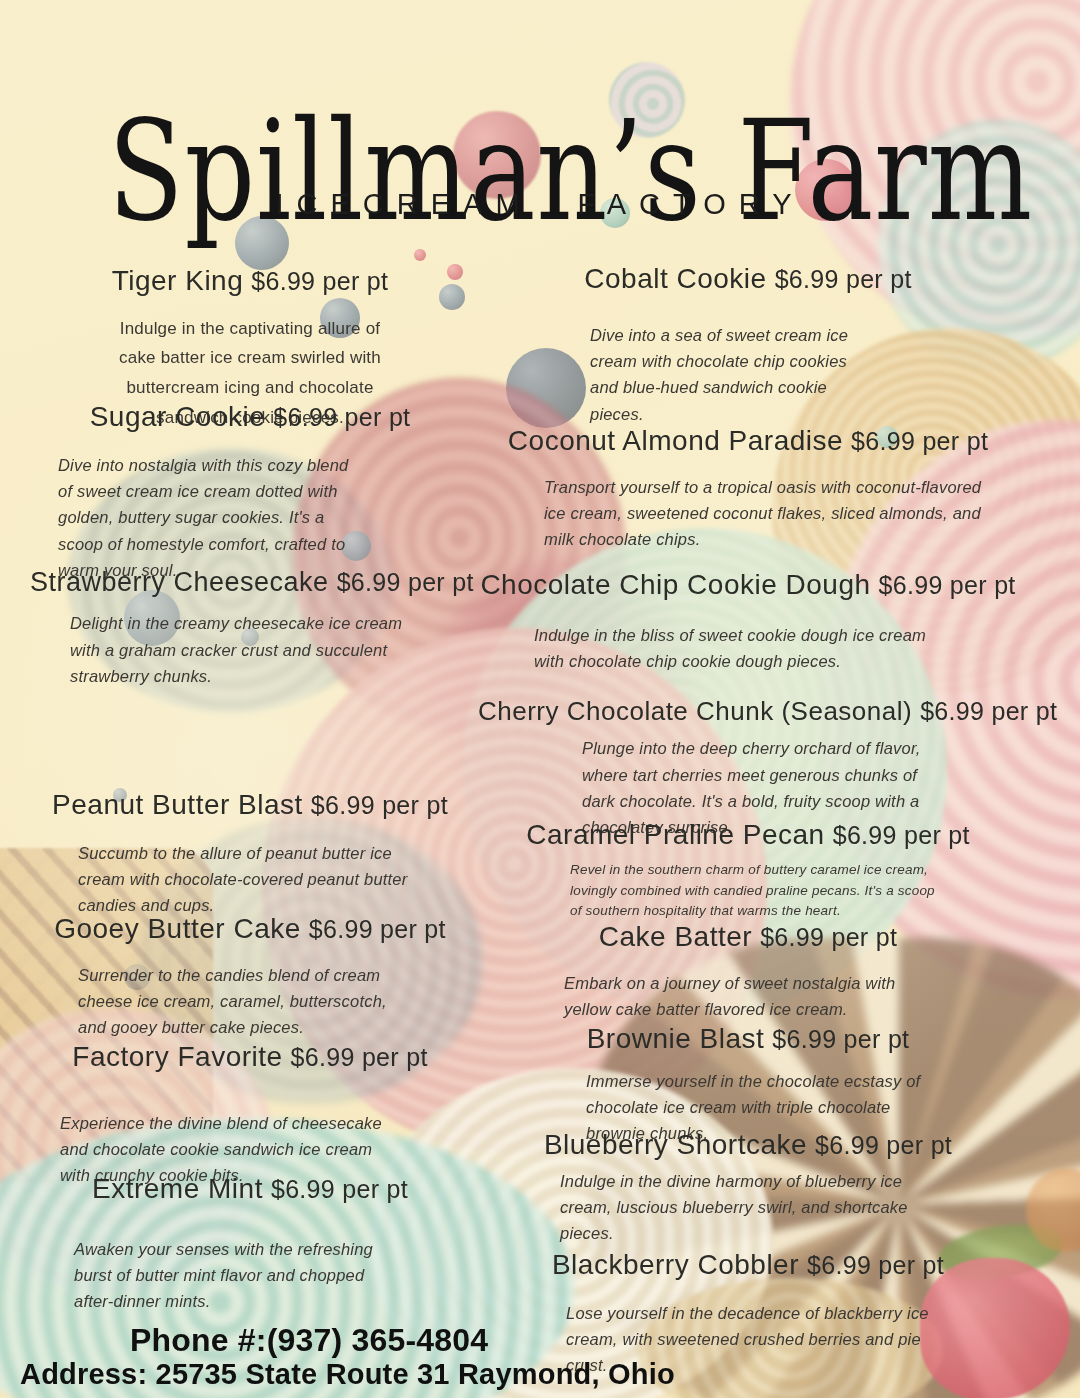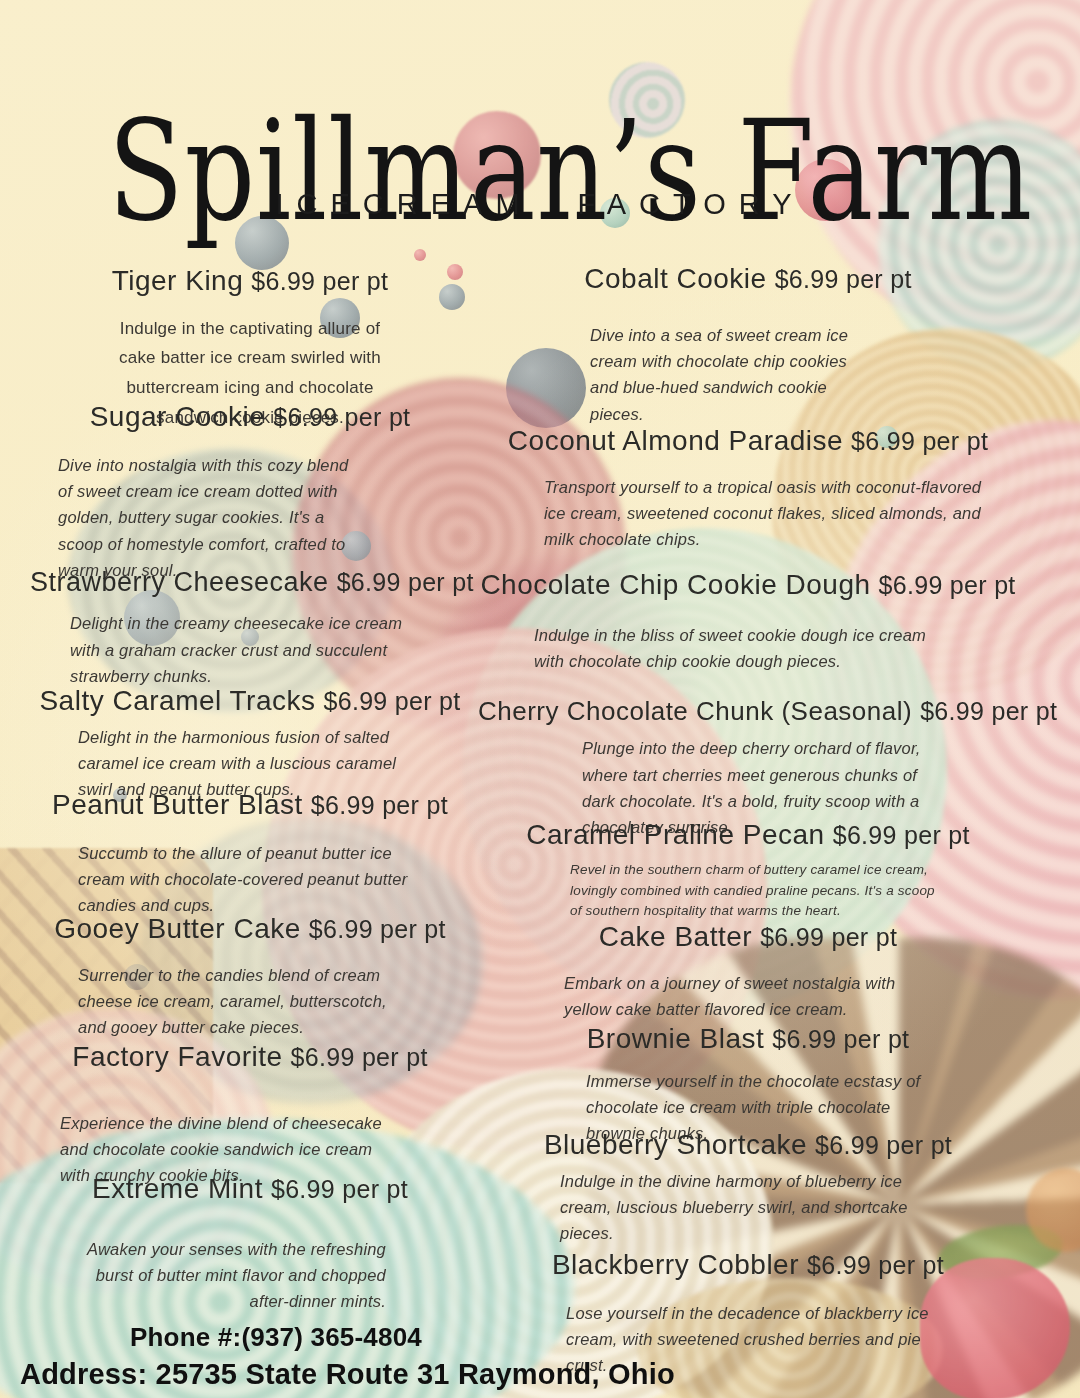--- a/index.html
+++ b/index.html
@@ -92,33 +92,33 @@
     color:#3b3834;letter-spacing:.2px;
   }
   
   .L1{top:264px;} .L1 .desc{font-style:normal;text-align:center;width:286px;margin:16px auto 0;line-height:1.75;font-size:17px;}
   .L2{top:400px;} .L2 .desc{margin:18px 0 0 28px;width:305px;}
   .L3{top:566px;} .L3 h2{font-size:27px;} .L3 .desc{margin:12px 0 0 40px;width:335px;}
   .L4{top:684px;} .L4 .desc{margin:6px 0 0 48px;width:322px;}
   .L5{top:788px;} .L5 .desc{margin:18px 0 0 48px;width:332px;}
   .L6{top:912px;} .L6 .desc{margin:16px 0 0 48px;width:332px;}
   .L7{top:1040px;} .L7 .desc{margin:36px 0 0 30px;width:332px;}
-  .L8{top:1172px;} .L8 .desc{margin:30px 0 0 44px;width:312px;text-align:right;}
+  .L8{top:1172px;} .L8 .desc{margin:30px 0 0 44px;width:312px;}
   .R1{top:262px;} .R1 .desc{margin:26px 0 0 112px;width:268px;}
   .R2{top:424px;} .R2 .desc{margin:16px 0 0 66px;width:448px;}
   .R3{top:568px;} .R3 .desc{margin:20px 0 0 56px;width:420px;}
   .R4{top:696px;} .R4 h2{font-size:26px;} .R4 .desc{margin:8px 0 0 104px;width:362px;}
   .R5{top:818px;} .R5 .desc{margin:8px 0 0 92px;width:372px;font-size:13.5px;line-height:1.55;}
   .R6{top:920px;} .R6 .desc{margin:16px 0 0 86px;width:382px;}
   .R7{top:1022px;} .R7 .desc{margin:12px 0 0 108px;width:352px;}
   .R8{top:1128px;} .R8 .desc{margin:6px 0 0 82px;width:366px;}
   .R9{top:1248px;} .R9 .desc{margin:18px 0 18px 88px;width:372px;}
   .footer-phone{
     position:absolute;top:1322px;left:130px;
-    font-size:26px;font-weight:700;color:#101010;letter-spacing:.2px;
+    font-size:32px;font-weight:700;color:#101010;letter-spacing:.2px;
   }
   .footer-address{
     position:absolute;top:1358px;left:20px;
     font-size:29px;font-weight:700;color:#101010;letter-spacing:.2px;
   }
 </style>
 </head>
 <body>
 
 <div class="page">
@@ -173,24 +173,20 @@
         <p class="desc">Indulge in the captivating allure of cake batter ice cream swirled with buttercream icing and chocolate sandwich cookie pieces.</p>
       </section>
       <section class="item L2">
         <h2><span>Sugar Cookie</span><span class="price">$6.99 per pt</span></h2>
         <p class="desc">Dive into nostalgia with this cozy blend of sweet cream ice cream dotted with golden, buttery sugar cookies. It's a scoop of homestyle comfort, crafted to warm your soul.</p>
       </section>
       <section class="item L3">
         <h2><span>Strawberry Cheesecake</span><span class="price">$6.99 per pt</span></h2>
         <p class="desc">Delight in the creamy cheesecake ice cream with a graham cracker crust and succulent strawberry chunks.</p>
       </section>
-      <section class="item L4">
-        <h2><span>Salty Caramel Tracks</span><span class="price">$6.99 per pt</span></h2>
-        <p class="desc">Delight in the harmonious fusion of salted caramel ice cream with a luscious caramel swirl and peanut butter cups.</p>
-      </section>
       <section class="item L5">
         <h2><span>Peanut Butter Blast</span><span class="price">$6.99 per pt</span></h2>
         <p class="desc">Succumb to the allure of peanut butter ice cream with chocolate-covered peanut butter candies and cups.</p>
       </section>
       <section class="item L6">
         <h2><span>Gooey Butter Cake</span><span class="price">$6.99 per pt</span></h2>
         <p class="desc">Surrender to the candies blend of cream cheese ice cream, caramel, butterscotch, and gooey butter cake pieces.</p>
       </section>
       <section class="item L7">
         <h2><span>Factory Favorite</span><span class="price">$6.99 per pt</span></h2>

